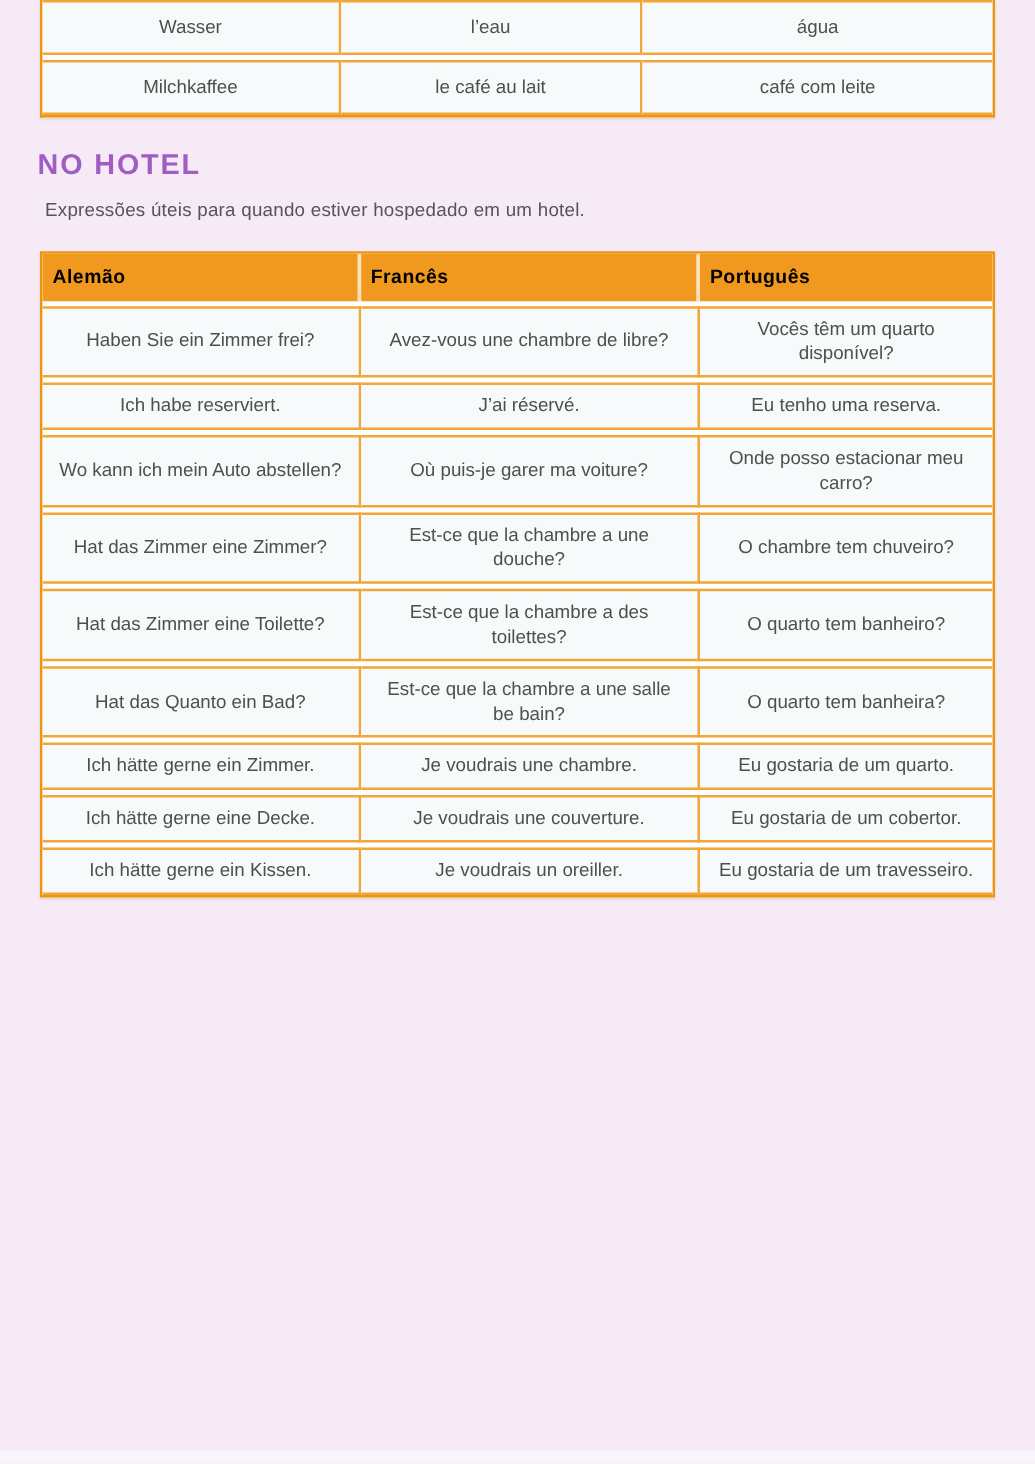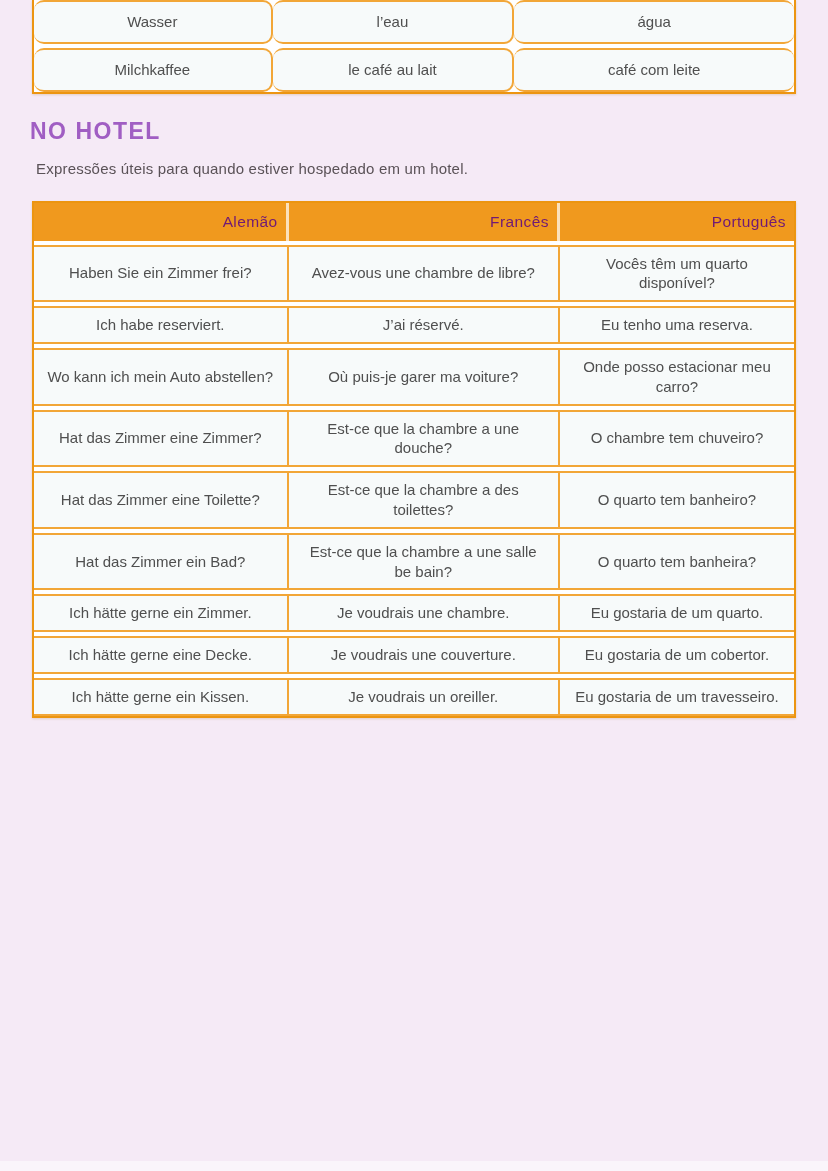--- a/index.html
+++ b/index.html
@@ -34,29 +34,29 @@
     border-right:2px solid var(--border-orange, #F2A637);
     color:var(--text-gray, #4F4F4F);
     font-size:15px;
     line-height:1.32;
     text-align:center;
     padding:7px 11px;
     word-wrap:break-word;
   }
   td:last-child { border-right:none; }
 
-  .vocab td { padding:10px 12px;border-radius:10px; }
+  .vocab td { padding:10px 12px; }
 
   th {
     background:var(--header-orange, #F0991E);
-    color:#701a75;
+    color:#000000;
     font-size:15.5px;
-    font-weight:400;
+    font-weight:700;
     letter-spacing:.4px;
-    text-align:right;
+    text-align:left;
     padding:10px 8px;
   }
   th:not(:last-child) { border-right:3px solid rgba(255,255,255,.7); }
 
   .section-title {
     margin:24px 0 0 30px;
     font-size:23px;
     font-weight:700;
     letter-spacing:1.5px;
     color:var(--title-purple, #A05EC3);
@@ -139,21 +139,21 @@
           <td>Hat das Zimmer eine Zimmer?</td>
           <td>Est-ce que la chambre a une douche?</td>
           <td>O chambre tem chuveiro?</td>
         </tr>
         <tr>
           <td>Hat das Zimmer eine Toilette?</td>
           <td>Est-ce que la chambre a des toilettes?</td>
           <td>O quarto tem banheiro?</td>
         </tr>
         <tr>
-          <td>Hat das Zimmer ein Bad?</td>
+          <td>Hat das Quanto ein Bad?</td>
           <td>Est-ce que la chambre a une salle be bain?</td>
           <td>O quarto tem banheira?</td>
         </tr>
         <tr>
           <td>Ich hätte gerne ein Zimmer.</td>
           <td>Je voudrais une chambre.</td>
           <td>Eu gostaria de um quarto.</td>
         </tr>
         <tr>
           <td>Ich hätte gerne eine Decke.</td>

